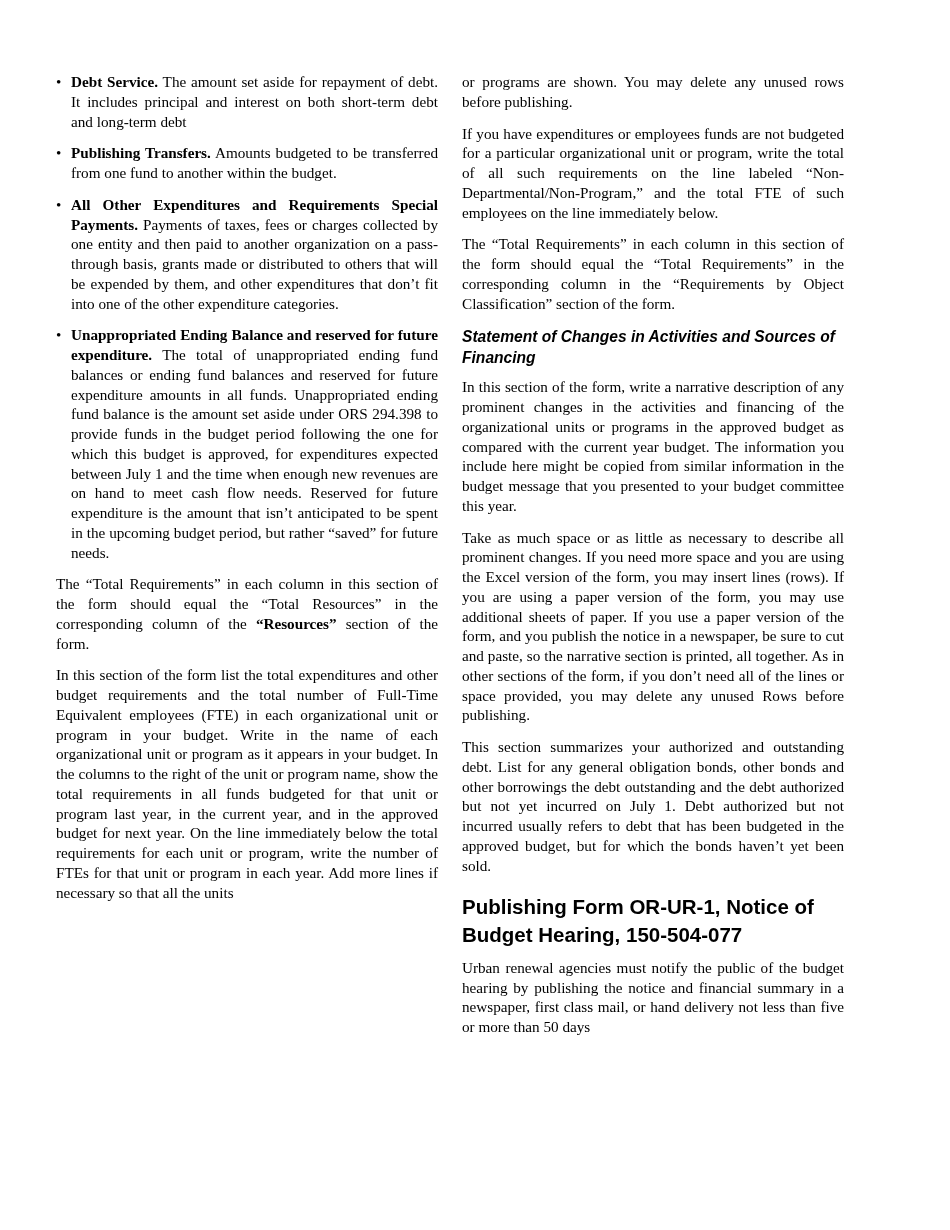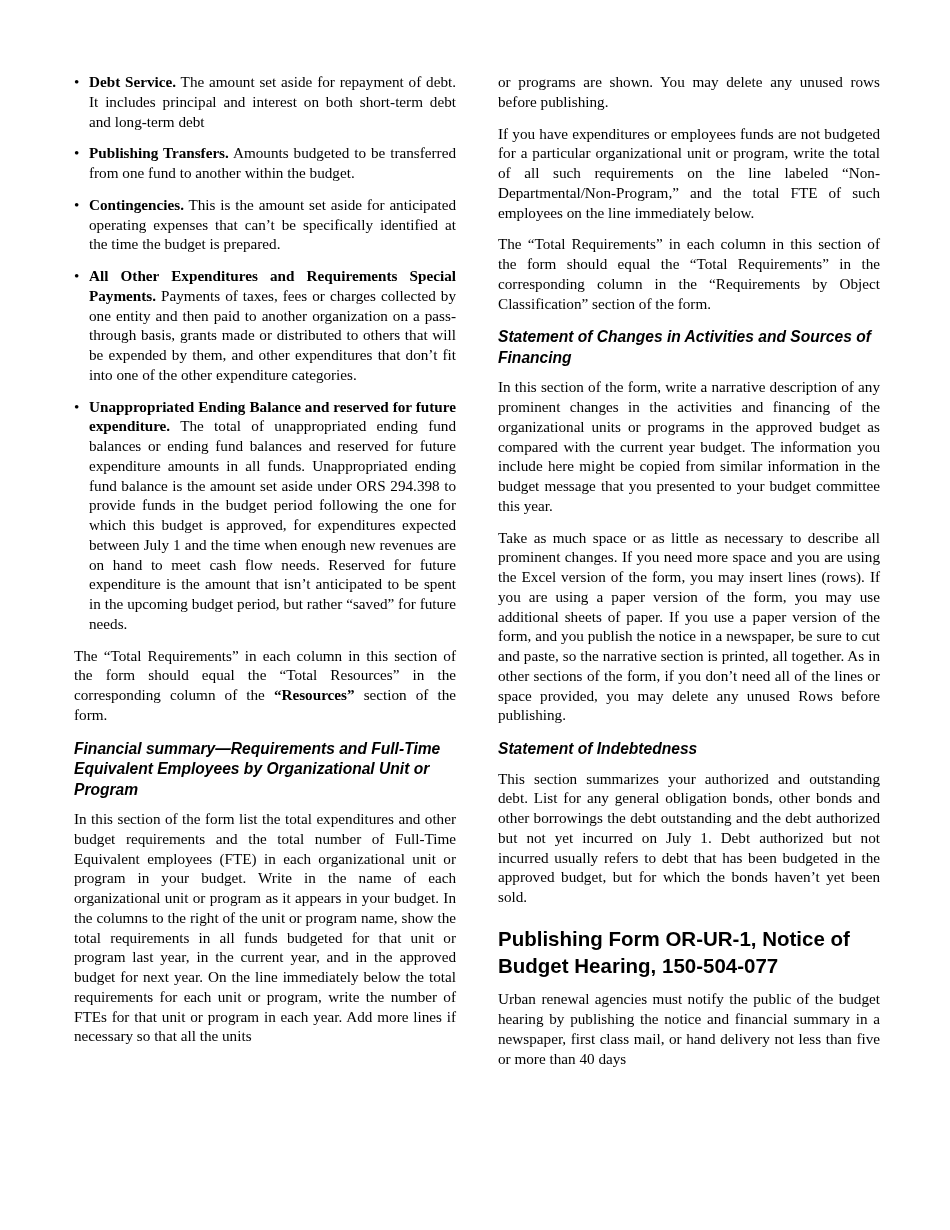--- a/index.html
+++ b/index.html
@@ -16,25 +16,25 @@
     overflow: hidden;
   }
   .page {
     position: absolute;
     left: 0; top: 0;
     width: 950px;
     height: 1230px;
   }
   .columns {
     position: absolute;
-    left: 74px;
+    left: 56px;
     top: 72px;
     width: 806px;
     display: flex;
-    gap: 42px;
+    gap: 24px;
   }
   .col {
     width: 382px;
   }
   p {
     margin: 0 0 12px 0;
     font-size: 15.2px;
     line-height: 1.30;
     text-align: justify;
     text-justify: inter-word;
@@ -121,58 +121,53 @@
     <div class="col">
 
       <ul class="bullet-list">
         <li>
           <span class="bold">Debt Service.</span><span> The amount set aside for repayment of debt. It includes principal and interest on both short-term debt and long-term debt</span>
         </li>
         <li>
           <span class="bold">Publishing Transfers.</span><span> Amounts budgeted to be transferred from one fund to another within the budget.</span>
         </li>
         <li>
-          <span class="bold">Contingencies.</span><span> This is the amount set aside for anticipated operating expenses that can’t be specifically identified at the time the budget is prepared.</span>
-        </li>
-        <li>
           <span class="bold">All Other Expenditures and Requirements Special Payments.</span><span> Payments of taxes, fees or charges collected by one entity and then paid to another organization on a pass-through basis, grants made or distributed to others that will be expended by them, and other expenditures that don’t fit into one of the other expenditure categories.</span>
         </li>
         <li>
           <span class="bold">Unappropriated Ending Balance and reserved for future expenditure.</span><span> The total of unappropriated ending fund balances or ending fund balances and reserved for future expenditure amounts in all funds. Unappropriated ending fund balance is the amount set aside under ORS 294.398 to provide funds in the budget period following the one for which this budget is approved, for expenditures expected between July 1 and the time when enough new revenues are on hand to meet cash flow needs. Reserved for future expenditure is the amount that isn’t anticipated to be spent in the upcoming budget period, but rather “saved” for future needs.</span>
         </li>
       </ul>
 
       <p><span>The “Total Requirements” in each column in this section of the form should equal the “Total Resources” in the corresponding column of the </span><span class="bold">“Resources”</span><span> section of the form.</span></p>
 
-      <h3 class="sub-head">Financial summary—Requirements and Full-Time Equivalent Employees by Organizational Unit or Program</h3>
 
       <p>In this section of the form list the total expenditures and other budget requirements and the total number of Full-Time Equivalent employees (FTE) in each organizational unit or program in your budget. Write in the name of each organizational unit or program as it appears in your budget. In the columns to the right of the unit or program name, show the total requirements in all funds budgeted for that unit or program last year, in the current year, and in the approved budget for next year.  On the line immediately below the total requirements for each unit or program, write the number of FTEs for that unit or program in each year.  Add more lines if necessary so that all the units</p>
 
     </div>
 
     <div class="col">
 
       <p>or programs are shown.  You may delete any unused rows before publishing.</p>
 
       <p>If you have expenditures or employees funds are not budgeted for a particular organizational unit or program, write the total of all such requirements on the line labeled “Non-Departmental/Non-Program,” and the total FTE of such employees on the line immediately below.</p>
 
       <p>The “Total Requirements” in each column in this section of the form should equal the “Total Requirements” in the corresponding column in the “Requirements by Object Classification” section of the form.</p>
 
       <h3 class="sub-head">Statement of Changes in Activities and Sources of Financing</h3>
 
       <p>In this section of the form, write a narrative description of any prominent changes in the activities and financing of the organizational units or programs in the approved budget as compared with the current year budget. The information you include here might be copied from similar information in the budget message that you presented to your budget committee this year.</p>
 
       <p>Take as much space or as little as necessary to describe all prominent changes. If you need more space and you are using the Excel version of the form, you may insert lines (rows). If you are using a paper version of the form, you may use additional sheets of paper. If you use a paper version of the form, and you publish the notice in a newspaper, be sure to cut and paste, so the narrative section is printed, all together. As in other sections of the form, if you don’t need all of the lines or space provided, you may delete any unused Rows before publishing.</p>
 
-      <h3 class="sub-head">Statement of Indebtedness</h3>
 
       <p>This section summarizes your authorized and outstanding debt. List for any general obligation bonds, other bonds and other borrowings the debt outstanding and the debt authorized but not yet incurred on July 1. Debt authorized but not incurred usually refers to debt that has been budgeted in the approved budget, but for which the bonds haven’t yet been sold.</p>
 
       <h2 class="main-head">Publishing Form OR-UR-1, Notice of Budget Hearing, 150-504-077</h2>
 
-      <p>Urban renewal agencies must notify the public of the budget hearing by publishing the notice and financial summary in a newspaper, first class mail, or hand delivery not less than five or more than 40 days</p>
+      <p>Urban renewal agencies must notify the public of the budget hearing by publishing the notice and financial summary in a newspaper, first class mail, or hand delivery not less than five or more than 50 days</p>
 
     </div>
 
   </div>
 
 
 </div>
 
 </body></html>

